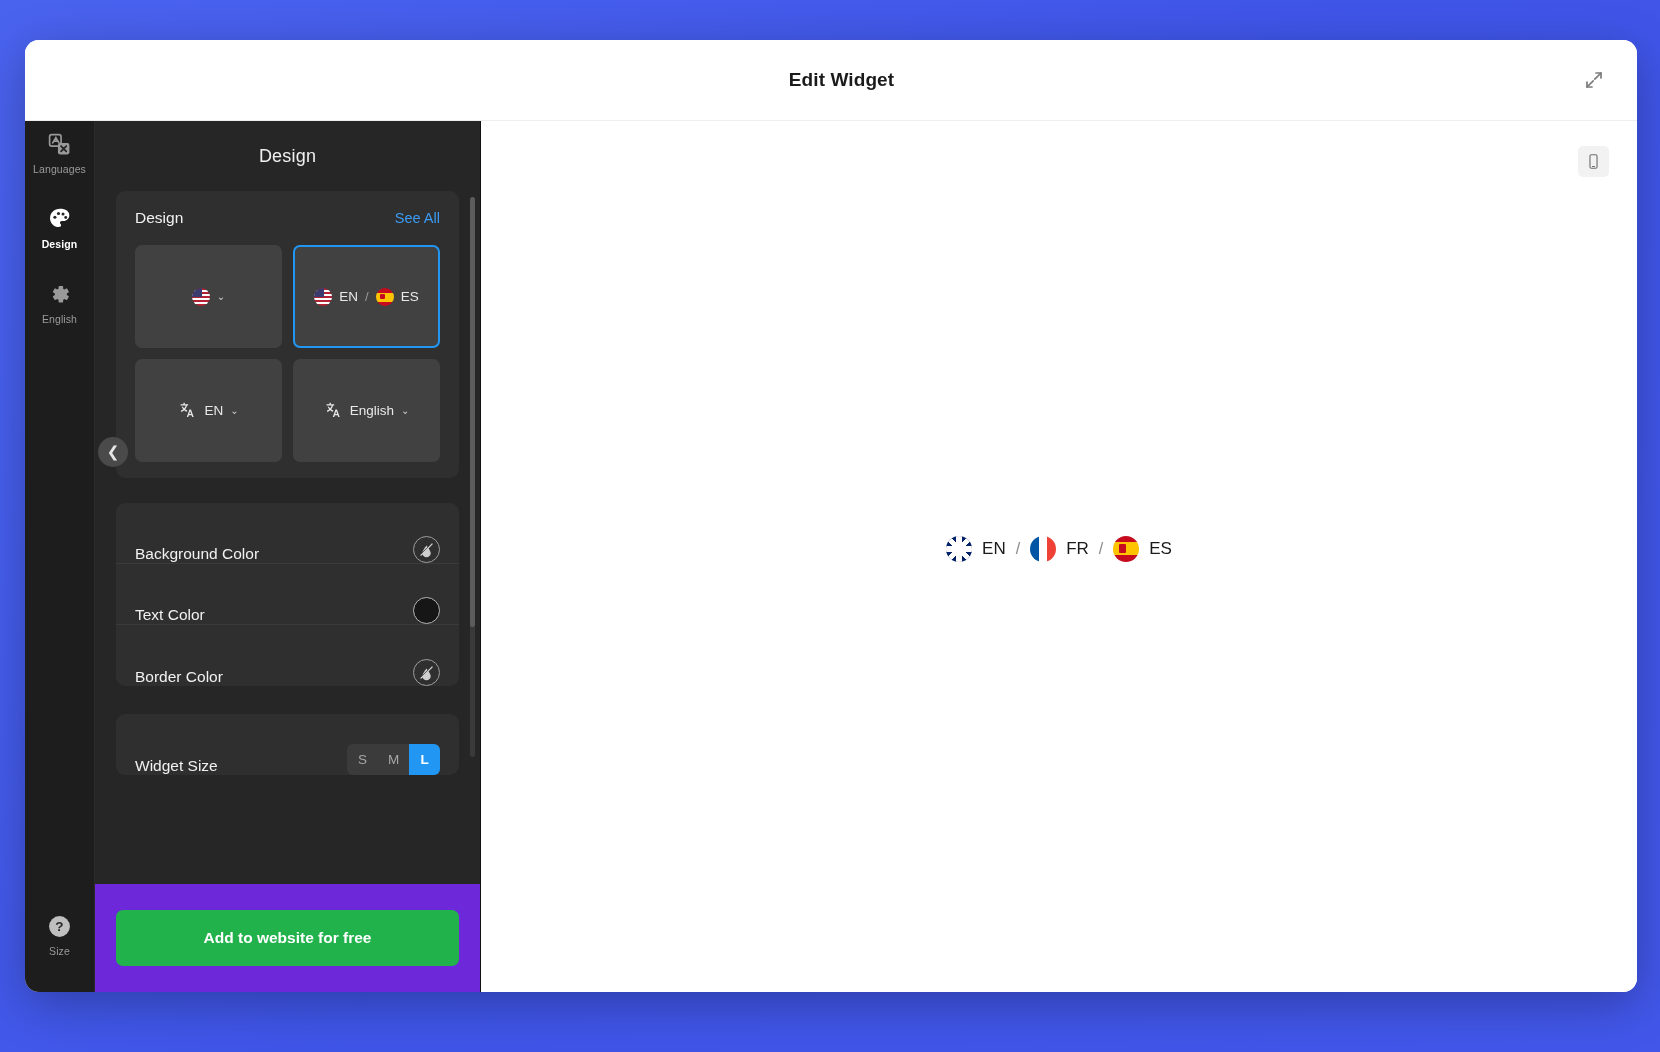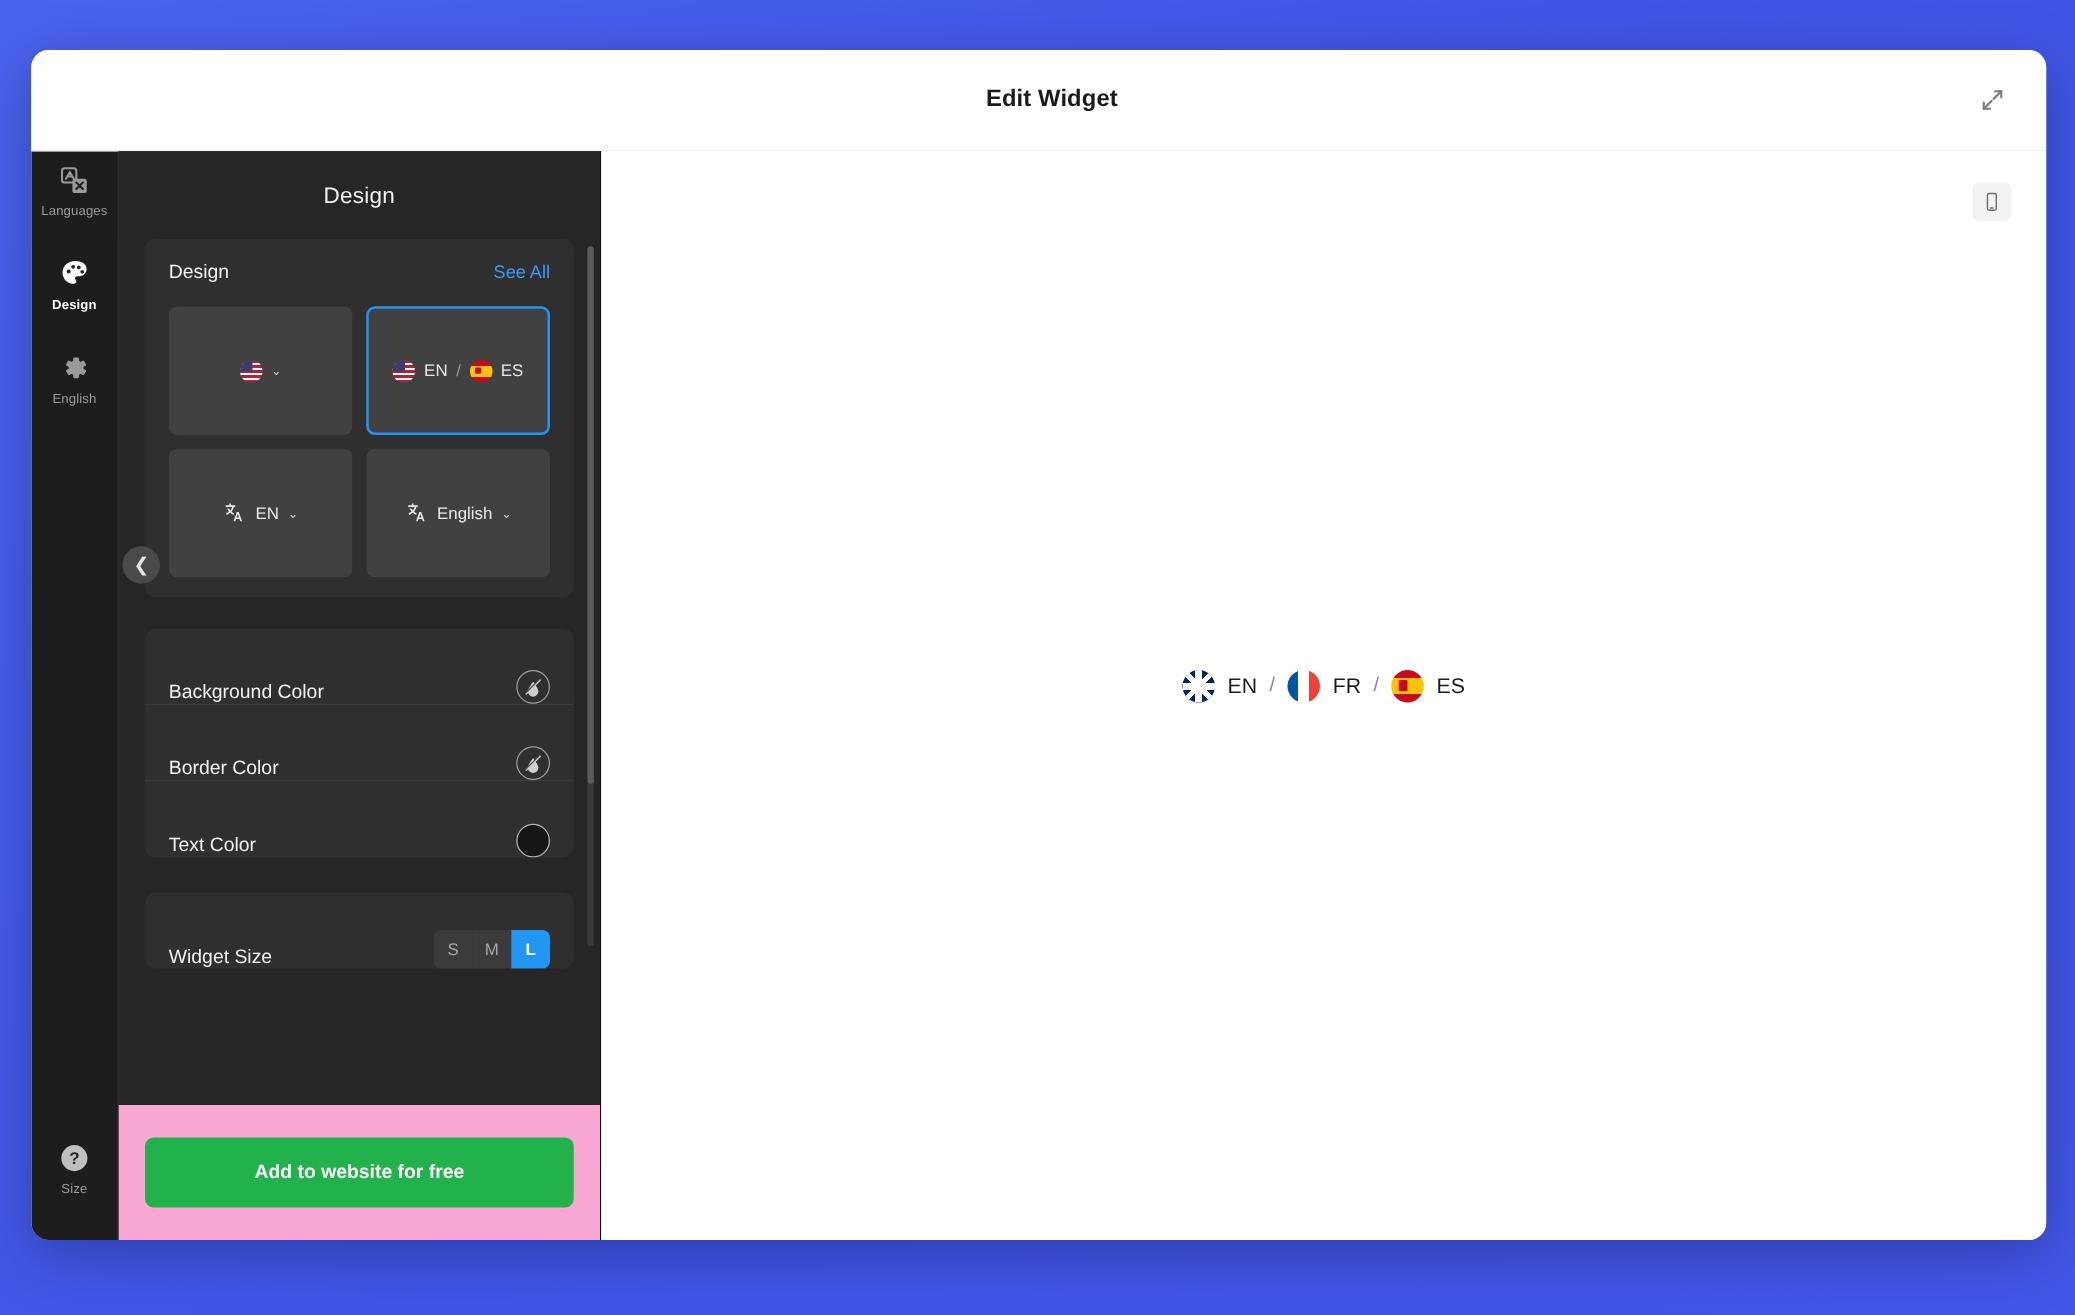--- a/index.html
+++ b/index.html
@@ -209,21 +209,21 @@
   .seg-btn {
     width: 31px; height: 31px;
     display: flex; align-items: center; justify-content: center;
     font-size: 13.5px; color: #a6a6a6; background: #3b3b3b;
     cursor: pointer;
   }
   .seg-btn.active { background: #2196f3; color: #fff; font-weight: bold; }
 
   .panel-foot {
     flex: 0 0 108px;
-    background: #f9a8d4;
+    background: #6d28d9;
     display: flex; align-items: center; justify-content: center;
     padding: 0 21px;
   }
   .cta {
     width: 100%; height: 56px; border: none; border-radius: 7px;
     background: #22b24c; color: #ffffff;
     font-size: 15.5px; font-weight: bold; cursor: pointer;
     font-family: "Liberation Sans", sans-serif;
   }
 
@@ -391,33 +391,33 @@
             <span class="swatch">
               <svg width="17" height="17" viewBox="0 0 20 20" fill="none">
                 <path d="M5 14.2c0-2.6 5-9 5-9s5 6.4 5 9a5 5 0 01-10 0z" fill="#cfcfcf"></path>
                 <path d="M3.6 16.4L16.4 3.6" stroke="#cfcfcf" stroke-width="1.8" stroke-linecap="round"></path>
                 <path d="M3.0 15.8L15.8 3.0" stroke="#4a4a4a" stroke-width="1.1" stroke-linecap="round"></path>
               </svg>
             </span>
           </div>
 
           <div class="opt-row">
+            <span class="opt-label">Text Color</span>
+            <span class="swatch dark"></span>
+          </div>
+
+          <div class="opt-row">
             <span class="opt-label">Border Color</span>
             <span class="swatch">
               <svg width="17" height="17" viewBox="0 0 20 20" fill="none">
                 <path d="M5 14.2c0-2.6 5-9 5-9s5 6.4 5 9a5 5 0 01-10 0z" fill="#cfcfcf"></path>
                 <path d="M3.6 16.4L16.4 3.6" stroke="#cfcfcf" stroke-width="1.8" stroke-linecap="round"></path>
                 <path d="M3.0 15.8L15.8 3.0" stroke="#4a4a4a" stroke-width="1.1" stroke-linecap="round"></path>
               </svg>
             </span>
-          </div>
-
-          <div class="opt-row">
-            <span class="opt-label">Text Color</span>
-            <span class="swatch dark"></span>
           </div>
 
         </div>
 
         <div class="size-group">
           <div class="opt-row">
             <span class="opt-label">Widget Size</span>
             <span class="seg">
               <span class="seg-btn">S</span>
               <span class="seg-btn">M</span>

